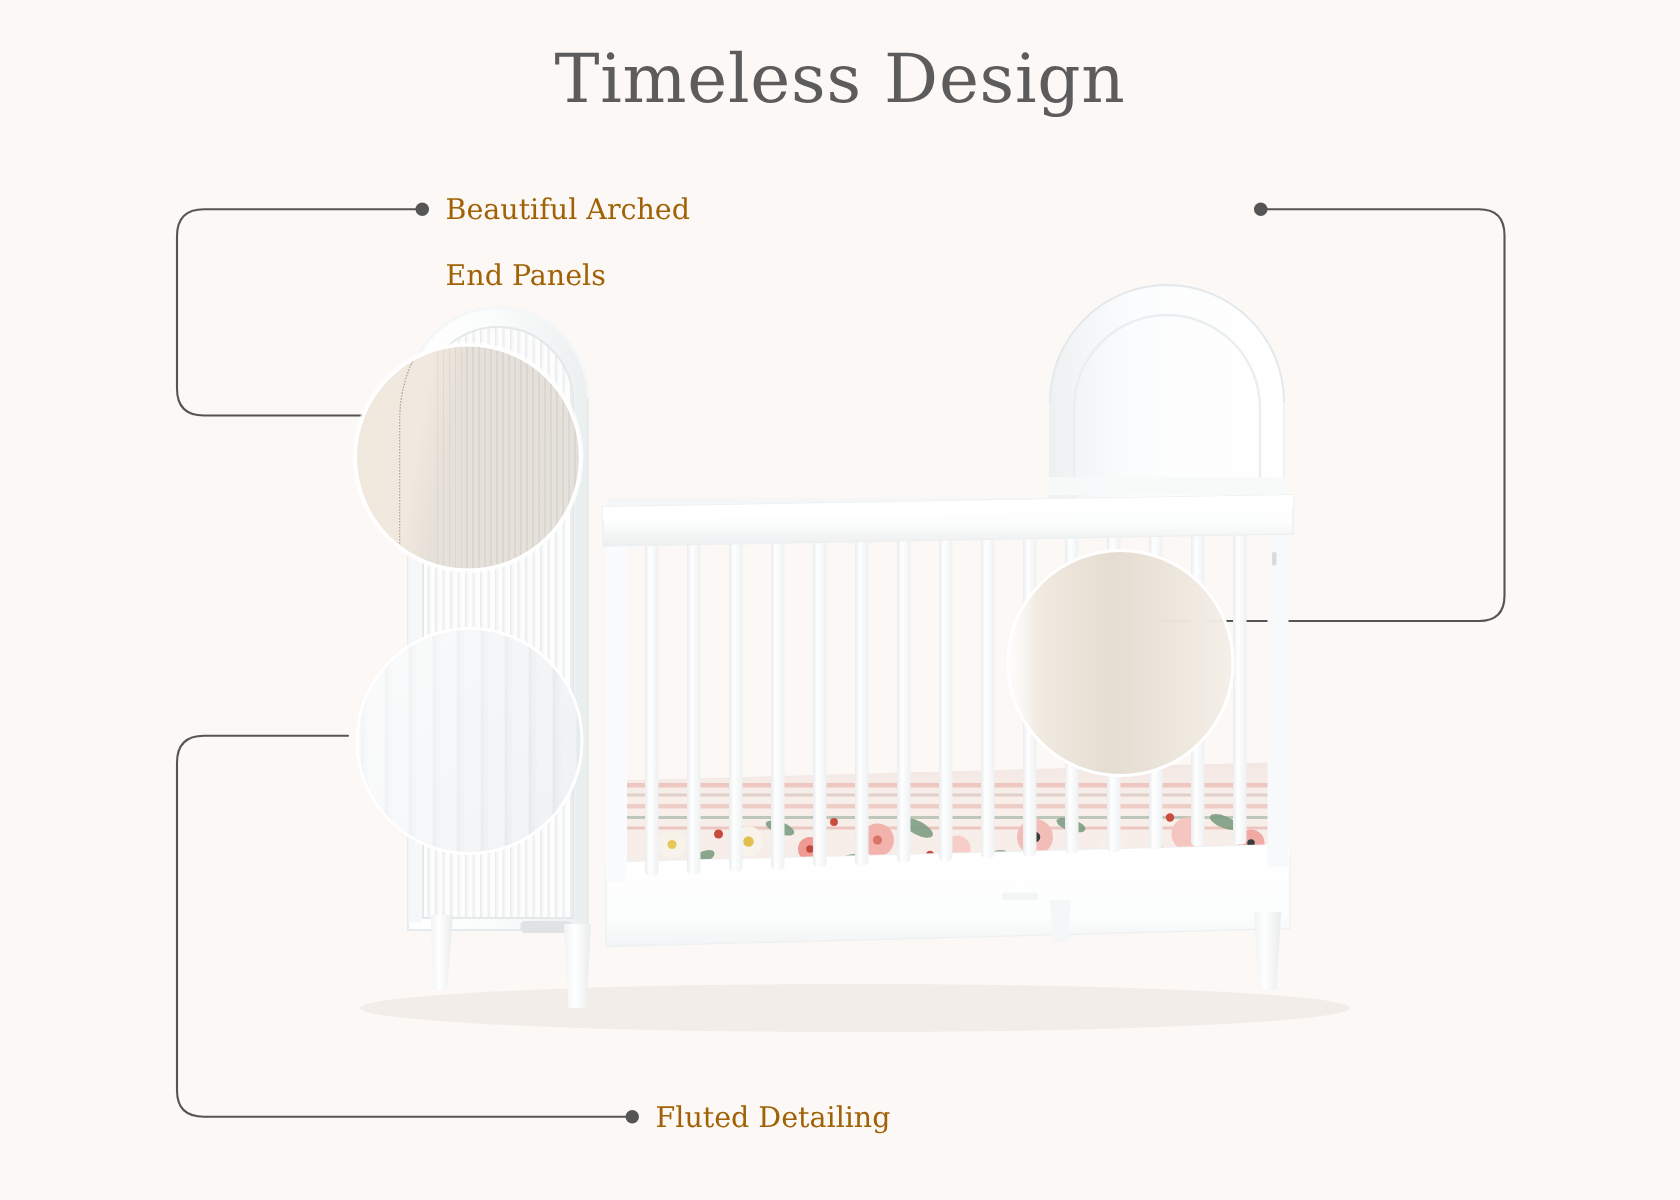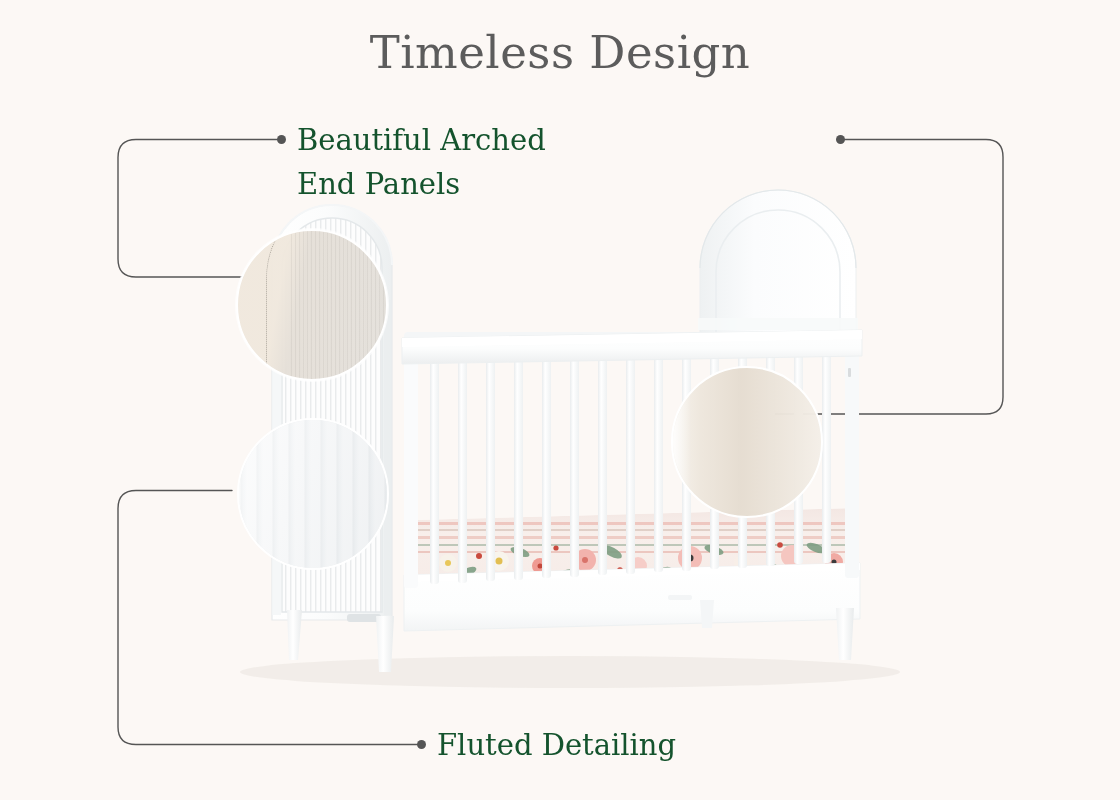--- a/index.html
+++ b/index.html
@@ -43,23 +43,23 @@
     position: absolute;
     left: 0; top: 0;
     width: 1120px; height: 800px;
   }
 
   
   .callout {
     position: absolute;
     font-family: "DejaVu Serif", "Liberation Serif", serif;
     font-weight: 400;
-    font-size: 29px;
+    font-size: 19px;
     line-height: 44px;
-    color: #14532d;
+    color: #a16207;
     white-space: pre-line;
   }
   #callout-arched  { left: 297px; top: 118px; text-align: left; }
   #callout-round   { left: 694px; top: 118px; text-align: left; }
   #callout-fluted  { left: 437px; top: 723px; text-align: left; }
 
   
   #product {
     position: absolute;
     left: 0; top: 0;

